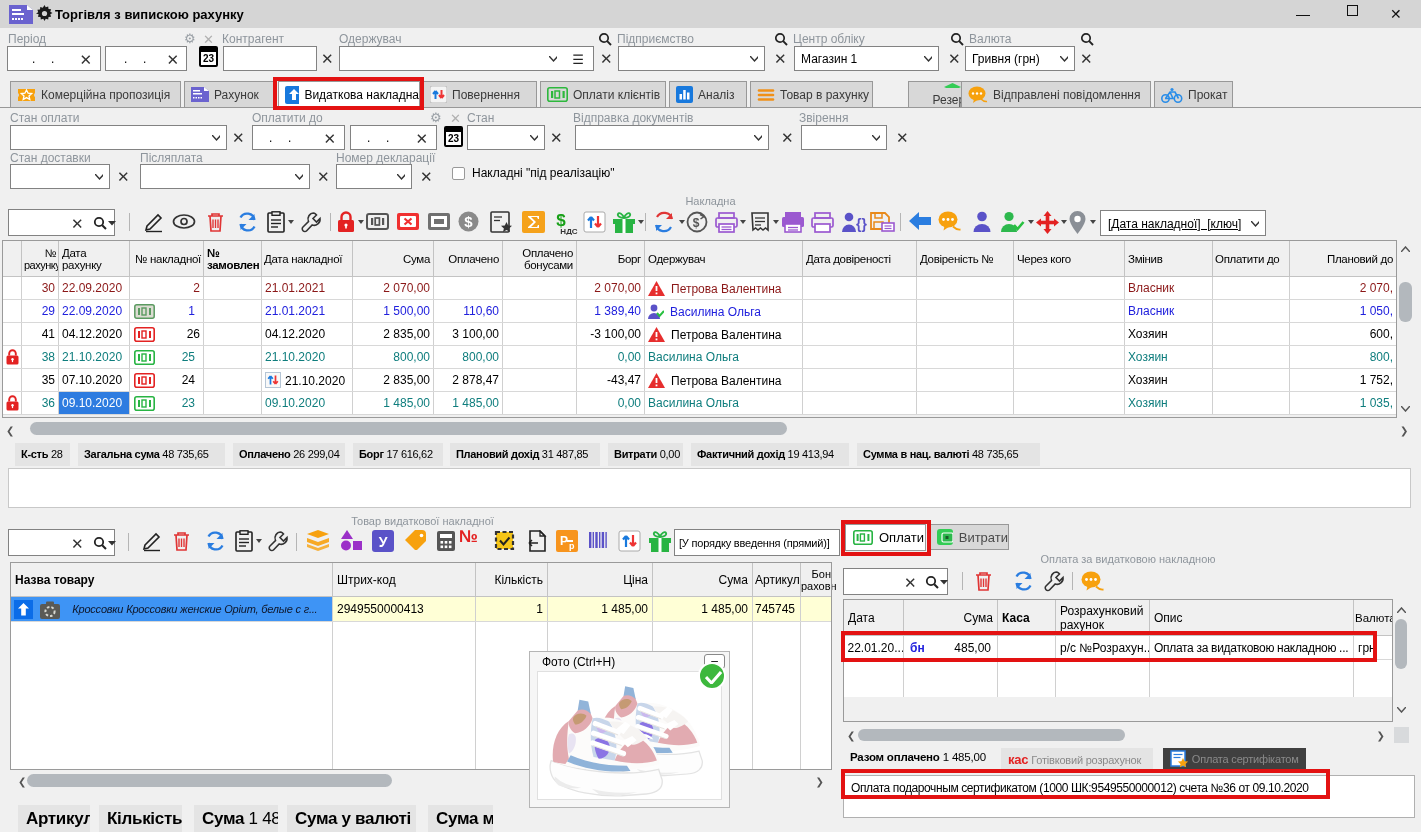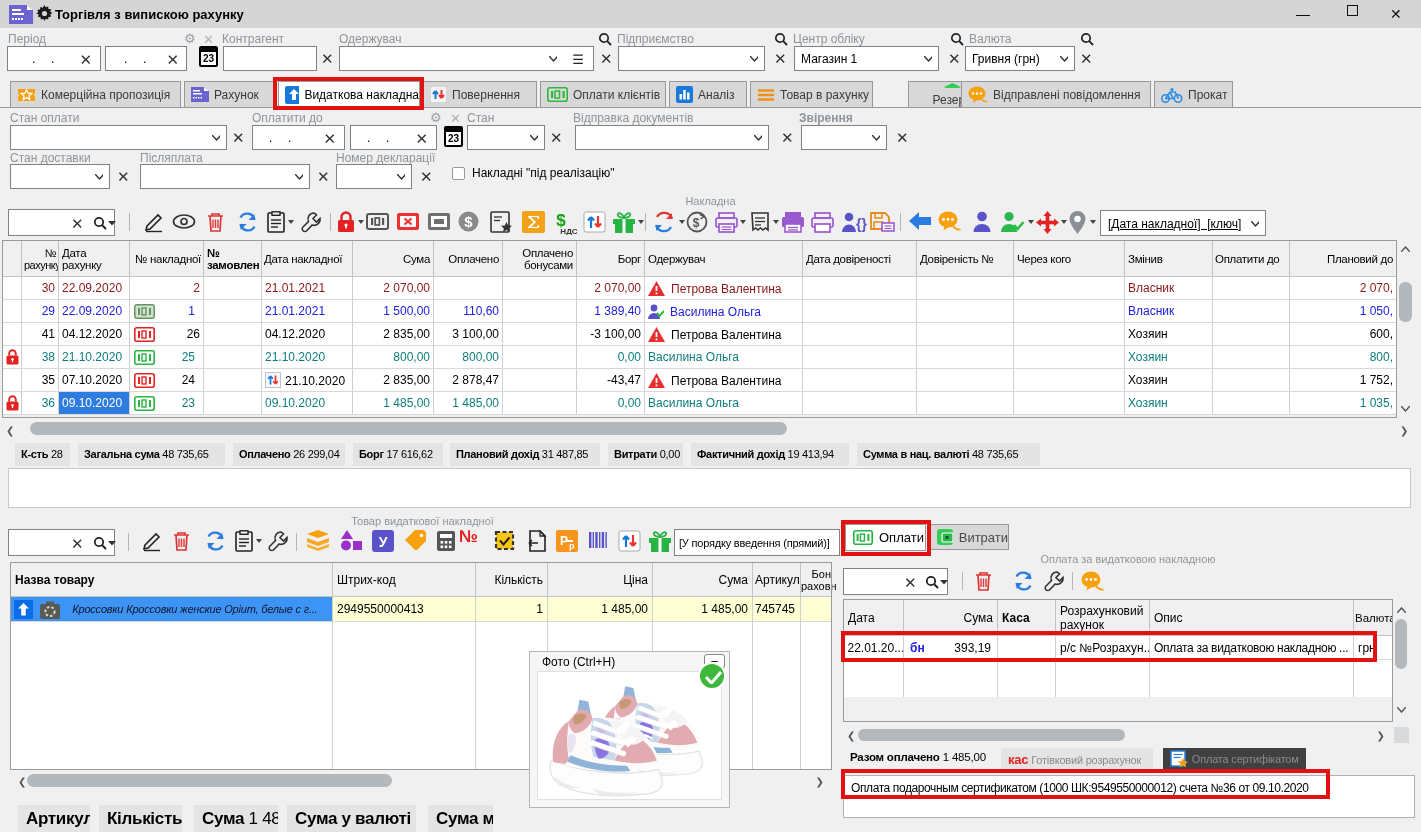--- a/index.html
+++ b/index.html
@@ -212,21 +212,21 @@
     </svg>
   <span>Прокат</span>
   </div>
 
 <div class="abs lbl" style="left:10px;top:111px;">Стан оплати</div>
 <div class="abs lbl" style="left:252px;top:111px;">Оплатити до</div>
 <div class="abs" style="left:430px;top:110px;font-size:13px;color:#9aa0a6;">⚙</div>
 <div class="abs" style="left:450px;top:111px;font-size:13px;color:#b0b0b0;">✕</div>
 <div class="abs lbl" style="left:467px;top:111px;">Стан</div>
 <div class="abs lbl" style="left:573px;top:111px;">Відправка документів</div>
-<div class="abs lbl" style="left:799px;top:111px;font-weight:bold;">Звірення</div>
+<div class="abs lbl" style="left:799px;top:111px;">Звірення</div>
 
 <div class="inp" style="left:10px;top:125px;width:217px;">
   <svg class="combo-arrow" style="top:9px;" width="9" height="6">
       <path d="M0 0 l4.5 5 L9 0" fill="none" stroke="#333" stroke-width="1.5"></path>
     </svg>
 </div>
 <div class="abs xmark" style="left:232px;top:129px;">✕</div>
 <div class="inp" style="left:252px;top:125px;width:93px;">
   <span class="abs" style="left:16px;top:5px;letter-spacing:3px;">.&nbsp;&nbsp;.</span>
   <span class="xmark" style="right:8px;top:4px;">✕</span>
@@ -1094,21 +1094,21 @@
       <tr>
         <th>Дата</th>
         <th style="text-align:right">Сума</th>
         <th style="font-weight:bold">Каса</th>
         <th>Розрахунковий рахунок</th>
         <th>Опис</th>
         <th style="padding:1px 1px;font-size:11.5px">Валюта</th>
       </tr>
 <tr>
 <td>22.01.20...</td>
-<td style="padding:1px 6px;"><span style="color:#2020dd;font-weight:bold;">бн</span><span style="float:right">393,19</span></td>
+<td style="padding:1px 6px;"><span style="color:#2020dd;font-weight:bold;">бн</span><span style="float:right">485,00</span></td>
 <td></td>
         <td>р/с №Розрахун...</td>
         <td style="letter-spacing:-0.3px">Оплата за видатковою накладною ...</td>
         <td>грн</td>
 </tr>
 <tr style="height:37px">
         <td style="border-bottom:none"></td>
         <td style="border-bottom:none"></td>
         <td style="border-bottom:none"></td>
         <td style="border-bottom:none"></td>

